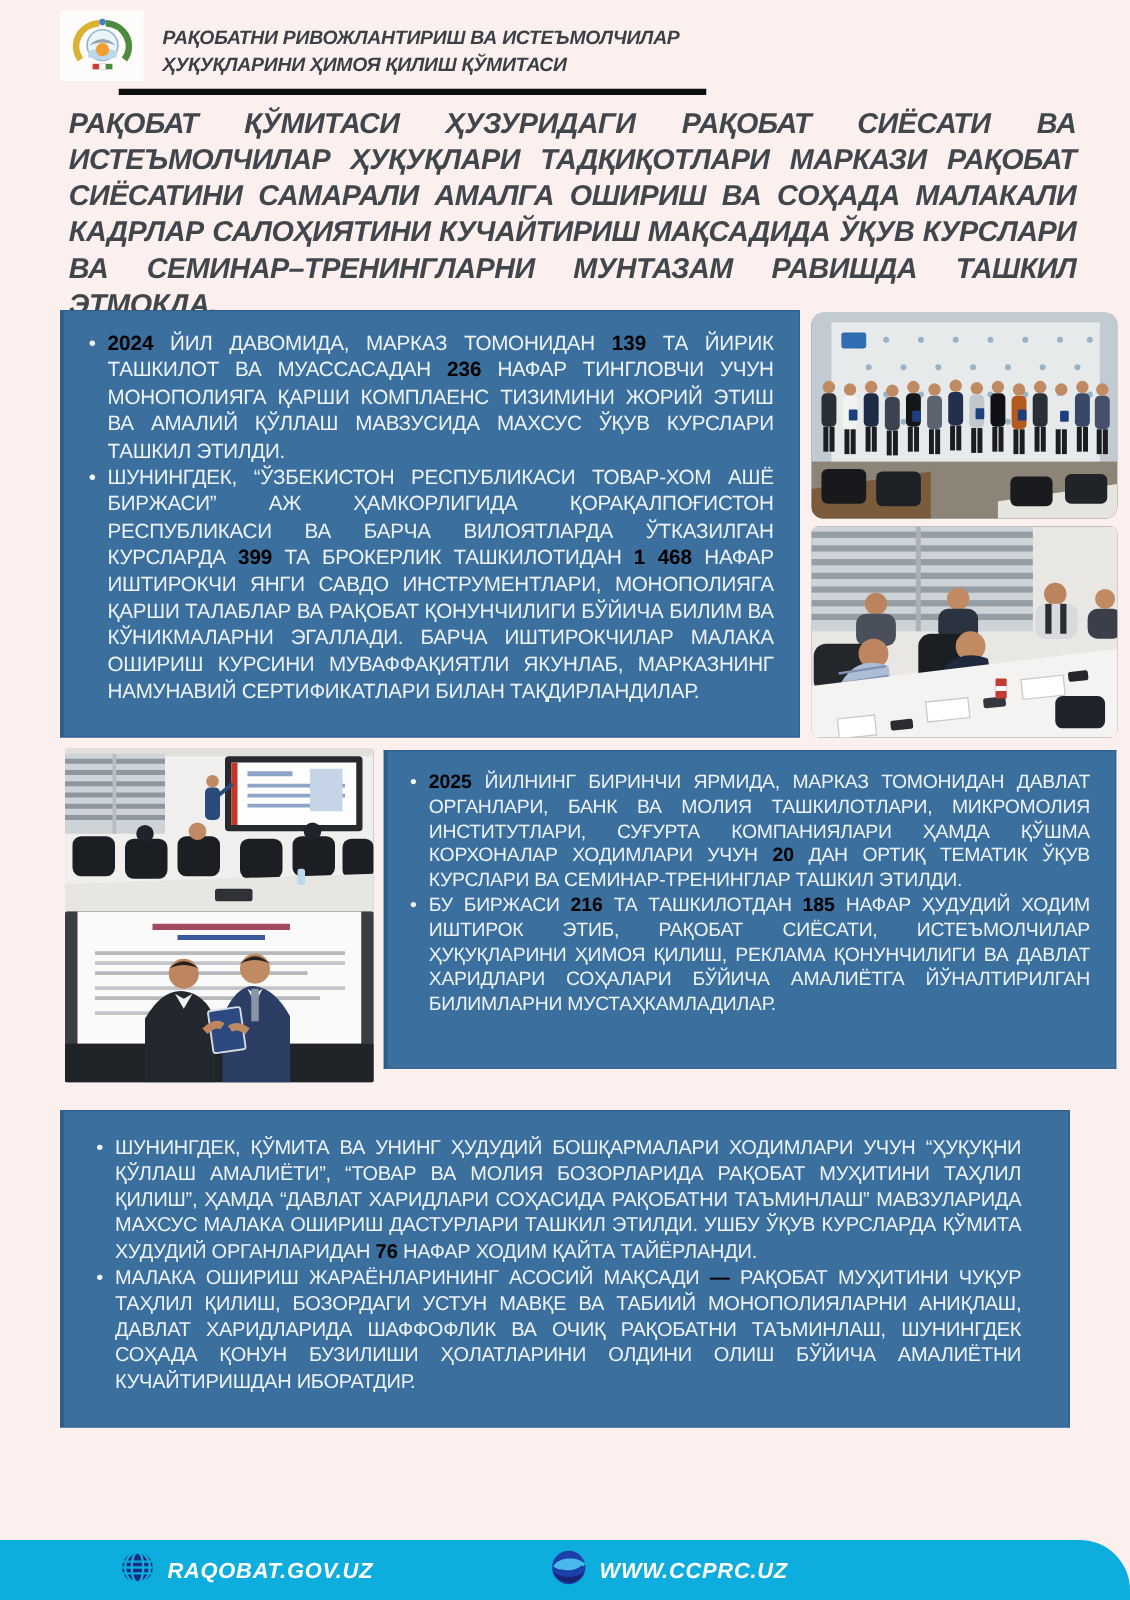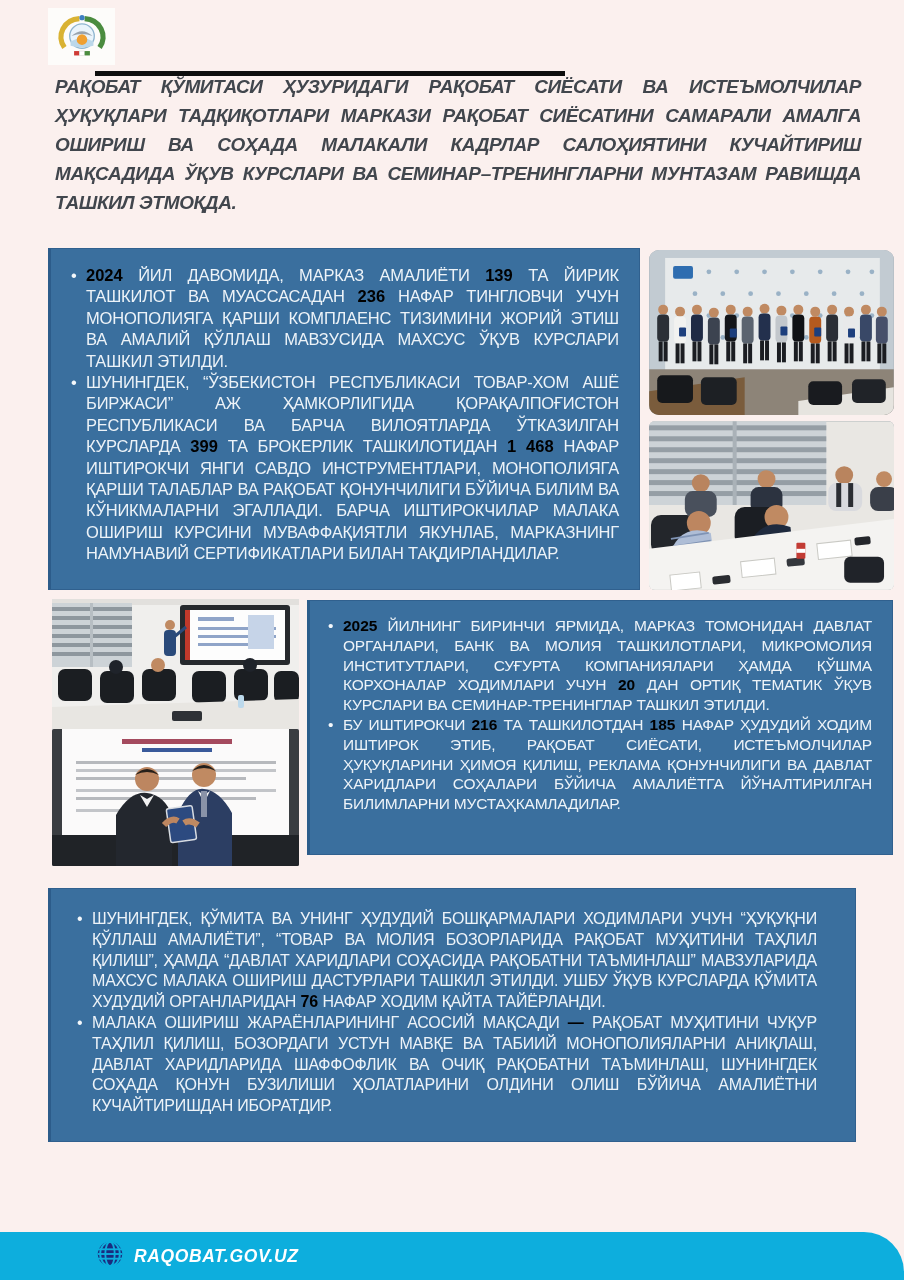--- a/index.html
+++ b/index.html
@@ -8,22 +8,22 @@
 
   
   .logo{position:absolute;left:48px;top:8px;width:67px;height:57px;background:#fdfcfa;
         display:flex;align-items:center;justify-content:center;}
   .org-name{position:absolute;left:130px;top:20px;width:440px;
         font-size:15.5px;font-weight:700;font-style:italic;color:#3b3f46;line-height:1.42;
         letter-spacing:-0.2px;}
   .divider{position:absolute;left:95px;top:71px;width:470px;height:5px;background:#0e0e0e;}
 
   
-  .intro{position:absolute;left:55px;top:72px;width:806px;margin:0;
-        font-size:19px;font-weight:700;font-style:italic;color:#41464d;
+  .intro{position:absolute;left:55px;top:84px;width:806px;margin:0;
+        font-size:23px;font-weight:700;font-style:italic;color:#41464d;
         line-height:29px;text-align:justify;letter-spacing:-0.4px;}
 
   
   .panel{position:absolute;background:#3A6F9E;border:1px solid #30608e;border-left:3px solid #2c5c8a;
         box-sizing:border-box;color:#edf3f8;}
   .panel ul{list-style:none;margin:0;padding:0;}
   .panel li{position:relative;padding-left:17px;text-align:justify;letter-spacing:-0.2px;}
   .panel li::before{content:"•";position:absolute;left:2px;top:0;color:#f4f8fb;}
   .panel b{font-weight:700;color:#000000;letter-spacing:0;}
 
@@ -68,28 +68,30 @@
       <circle cx="33" cy="27" r="14" fill="#eaf4fb" stroke="#8fb6d0" stroke-width="1.5"></circle>
       <path d="M20,33 Q33,26 46,33 L46,38 Q33,42 20,38 Z" fill="#bcd8ea"></path>
       <circle cx="33" cy="31" r="6" fill="#f0a030"></circle>
       <path d="M21,27 Q33,16 45,27 Q33,22 21,27 Z" fill="#9aa4ad"></path>
       <rect x="24" y="44" width="6" height="5" fill="#cf3b36"></rect>
       <rect x="30" y="44" width="6" height="5" fill="#ffffff" stroke="#ccc" stroke-width="0.5"></rect>
       <rect x="36" y="44" width="6" height="5" fill="#4b8c3f"></rect>
     </svg>
   </div>
   <div class="org-name">
+    <div>РАҚОБАТНИ РИВОЖЛАНТИРИШ ВА ИСТЕЪМОЛЧИЛАР</div>
+    <div>ҲУҚУҚЛАРИНИ ҲИМОЯ ҚИЛИШ ҚЎМИТАСИ</div>
   </div>
   <div class="divider"></div>
 
   <p class="intro">РАҚОБАТ ҚЎМИТАСИ ҲУЗУРИДАГИ РАҚОБАТ СИЁСАТИ ВА ИСТЕЪМОЛЧИЛАР ҲУҚУҚЛАРИ ТАДҚИҚОТЛАРИ МАРКАЗИ РАҚОБАТ СИЁСАТИНИ САМАРАЛИ АМАЛГА ОШИРИШ ВА СОҲАДА МАЛАКАЛИ КАДРЛАР САЛОҲИЯТИНИ КУЧАЙТИРИШ МАҚСАДИДА ЎҚУВ КУРСЛАРИ ВА СЕМИНАР–ТРЕНИНГЛАРНИ МУНТАЗАМ РАВИШДА ТАШКИЛ ЭТМОҚДА.</p>
 
   <section class="panel panel-1">
     <ul>
-      <li><b>2024</b><span> ЙИЛ ДАВОМИДА, МАРКАЗ АМАЛИЁТИ </span><b>139</b><span> ТА ЙИРИК ТАШКИЛОТ ВА МУАССАСАДАН </span><b>236</b><span> НАФАР ТИНГЛОВЧИ УЧУН МОНОПОЛИЯГА ҚАРШИ КОМПЛАЕНС ТИЗИМИНИ ЖОРИЙ ЭТИШ ВА АМАЛИЙ ҚЎЛЛАШ МАВЗУСИДА МАХСУС ЎҚУВ КУРСЛАРИ ТАШКИЛ ЭТИЛДИ.</span></li>
+      <li><b>2024</b><span> ЙИЛ ДАВОМИДА, МАРКАЗ ТОМОНИДАН </span><b>139</b><span> ТА ЙИРИК ТАШКИЛОТ ВА МУАССАСАДАН </span><b>236</b><span> НАФАР ТИНГЛОВЧИ УЧУН МОНОПОЛИЯГА ҚАРШИ КОМПЛАЕНС ТИЗИМИНИ ЖОРИЙ ЭТИШ ВА АМАЛИЙ ҚЎЛЛАШ МАВЗУСИДА МАХСУС ЎҚУВ КУРСЛАРИ ТАШКИЛ ЭТИЛДИ.</span></li>
       <li><span>ШУНИНГДЕК, “ЎЗБЕКИСТОН РЕСПУБЛИКАСИ ТОВАР-ХОМ АШЁ БИРЖАСИ” АЖ ҲАМКОРЛИГИДА ҚОРАҚАЛПОҒИСТОН РЕСПУБЛИКАСИ ВА БАРЧА ВИЛОЯТЛАРДА ЎТКАЗИЛГАН КУРСЛАРДА </span><b>399</b><span> ТА БРОКЕРЛИК ТАШКИЛОТИДАН </span><b>1 468</b><span> НАФАР ИШТИРОКЧИ ЯНГИ САВДО ИНСТРУМЕНТЛАРИ, МОНОПОЛИЯГА ҚАРШИ ТАЛАБЛАР ВА РАҚОБАТ ҚОНУНЧИЛИГИ БЎЙИЧА БИЛИМ ВА КЎНИКМАЛАРНИ ЭГАЛЛАДИ. БАРЧА ИШТИРОКЧИЛАР МАЛАКА ОШИРИШ КУРСИНИ МУВАФФАҚИЯТЛИ ЯКУНЛАБ, МАРКАЗНИНГ НАМУНАВИЙ СЕРТИФИКАТЛАРИ БИЛАН ТАҚДИРЛАНДИЛАР.</span></li>
     </ul>
   </section>
 
   <figure class="photo photo-a">
     <svg width="245" height="165" viewBox="0 0 246 166">
       <defs>
         <symbol id="pstand" width="17" height="60">
           <circle cx="8" cy="6" r="5" fill="#c08a62"></circle>
           <rect x="2" y="11" width="12" height="27" rx="4" fill="currentColor"></rect>
@@ -289,21 +291,21 @@
         <rect x="116" y="78" width="26" height="34" rx="2" fill="#2c4a80" stroke="#d8dce2" stroke-width="1.5"></rect>
       </g>
       <path d="M112,96 Q120,88 126,92" stroke="#bd8660" stroke-width="6" fill="none"></path>
       <path d="M146,96 Q138,90 132,94" stroke="#c08a62" stroke-width="6" fill="none"></path>
     </svg>
   </figure>
 
   <section class="panel panel-2">
     <ul>
       <li><b>2025</b><span> ЙИЛНИНГ БИРИНЧИ ЯРМИДА, МАРКАЗ ТОМОНИДАН ДАВЛАТ ОРГАНЛАРИ, БАНК ВА МОЛИЯ ТАШКИЛОТЛАРИ, МИКРОМОЛИЯ ИНСТИТУТЛАРИ, СУҒУРТА КОМПАНИЯЛАРИ ҲАМДА ҚЎШМА КОРХОНАЛАР ХОДИМЛАРИ УЧУН </span><b>20</b><span> ДАН ОРТИҚ ТЕМАТИК ЎҚУВ КУРСЛАРИ ВА СЕМИНАР-ТРЕНИНГЛАР ТАШКИЛ ЭТИЛДИ.</span></li>
-      <li><span>БУ ИШТИРОКЧИ </span><b>216</b><span> ТА ТАШКИЛОТДАН </span><b>185</b><span> НАФАР ҲУДУДИЙ ХОДИМ ИШТИРОК ЭТИБ, РАҚОБАТ СИЁСАТИ, ИСТЕЪМОЛЧИЛАР ҲУҚУҚЛАРИНИ ҲИМОЯ ҚИЛИШ, РЕКЛАМА ҚОНУНЧИЛИГИ ВА ДАВЛАТ ХАРИДЛАРИ СОҲАЛАРИ БЎЙИЧА АМАЛИЁТГА ЙЎНАЛТИРИЛГАН БИЛИМЛАРНИ МУСТАҲКАМЛАДИЛАР.</span></li>
+      <li><span>БУ БИРЖАСИ </span><b>216</b><span> ТА ТАШКИЛОТДАН </span><b>185</b><span> НАФАР ҲУДУДИЙ ХОДИМ ИШТИРОК ЭТИБ, РАҚОБАТ СИЁСАТИ, ИСТЕЪМОЛЧИЛАР ҲУҚУҚЛАРИНИ ҲИМОЯ ҚИЛИШ, РЕКЛАМА ҚОНУНЧИЛИГИ ВА ДАВЛАТ ХАРИДЛАРИ СОҲАЛАРИ БЎЙИЧА АМАЛИЁТГА ЙЎНАЛТИРИЛГАН БИЛИМЛАРНИ МУСТАҲКАМЛАДИЛАР.</span></li>
     </ul>
   </section>
 
   <section class="panel panel-3">
     <ul>
       <li><span>ШУНИНГДЕК, ҚЎМИТА ВА УНИНГ ҲУДУДИЙ БОШҚАРМАЛАРИ ХОДИМЛАРИ УЧУН “ҲУҚУҚНИ ҚЎЛЛАШ АМАЛИЁТИ”, “ТОВАР ВА МОЛИЯ БОЗОРЛАРИДА РАҚОБАТ МУҲИТИНИ ТАҲЛИЛ ҚИЛИШ”, ҲАМДА “ДАВЛАТ ХАРИДЛАРИ СОҲАСИДА РАҚОБАТНИ ТАЪМИНЛАШ” МАВЗУЛАРИДА МАХСУС МАЛАКА ОШИРИШ ДАСТУРЛАРИ ТАШКИЛ ЭТИЛДИ. УШБУ ЎҚУВ КУРСЛАРДА ҚЎМИТА ХУДУДИЙ ОРГАНЛАРИДАН </span><b>76</b><span> НАФАР ХОДИМ ҚАЙТА ТАЙЁРЛАНДИ.</span></li>
       <li><span>МАЛАКА ОШИРИШ ЖАРАЁНЛАРИНИНГ АСОСИЙ МАҚСАДИ </span><b>—</b><span> РАҚОБАТ МУҲИТИНИ ЧУҚУР ТАҲЛИЛ ҚИЛИШ, БОЗОРДАГИ УСТУН МАВҚЕ ВА ТАБИИЙ МОНОПОЛИЯЛАРНИ АНИҚЛАШ, ДАВЛАТ ХАРИДЛАРИДА ШАФФОФЛИК ВА ОЧИҚ РАҚОБАТНИ ТАЪМИНЛАШ, ШУНИНГДЕК СОҲАДА ҚОНУН БУЗИЛИШИ ҲОЛАТЛАРИНИ ОЛДИНИ ОЛИШ БЎЙИЧА АМАЛИЁТНИ КУЧАЙТИРИШДАН ИБОРАТДИР.</span></li>
     </ul>
   </section>
 
@@ -317,15 +319,26 @@
             <ellipse cx="16" cy="16" rx="5" ry="13"></ellipse>
             <ellipse cx="16" cy="16" rx="10.5" ry="13"></ellipse>
             <line x1="3" y1="11" x2="29" y2="11"></line>
             <line x1="3" y1="16" x2="29" y2="16"></line>
             <line x1="3" y1="21" x2="29" y2="21"></line>
           </g>
         </svg>
       </span>
       <span>RAQOBAT.GOV.UZ</span>
     </div>
+    <div class="flink flink-2">
+      <span>
+        <svg width="32" height="32" viewBox="0 0 36 36">
+          <circle cx="18" cy="18" r="15" fill="#1c3faa"></circle>
+          <path d="M4,22 A15,15 0 0 0 32,22 C24,28 12,28 4,22 Z" fill="#16256f"></path>
+          <path d="M4,17 C9,8 27,8 33,15 C26,21 12,23 4,17 Z" fill="#49b8ea"></path>
+          <path d="M10,19 C16,22 24,21 30,16 L31,19 C24,24 15,24 10,19 Z" fill="#1c3faa"></path>
+        </svg>
+      </span>
+      <span>WWW.CCPRC.UZ</span>
+    </div>
   </footer>
 
 </div>
 
 </body></html>

